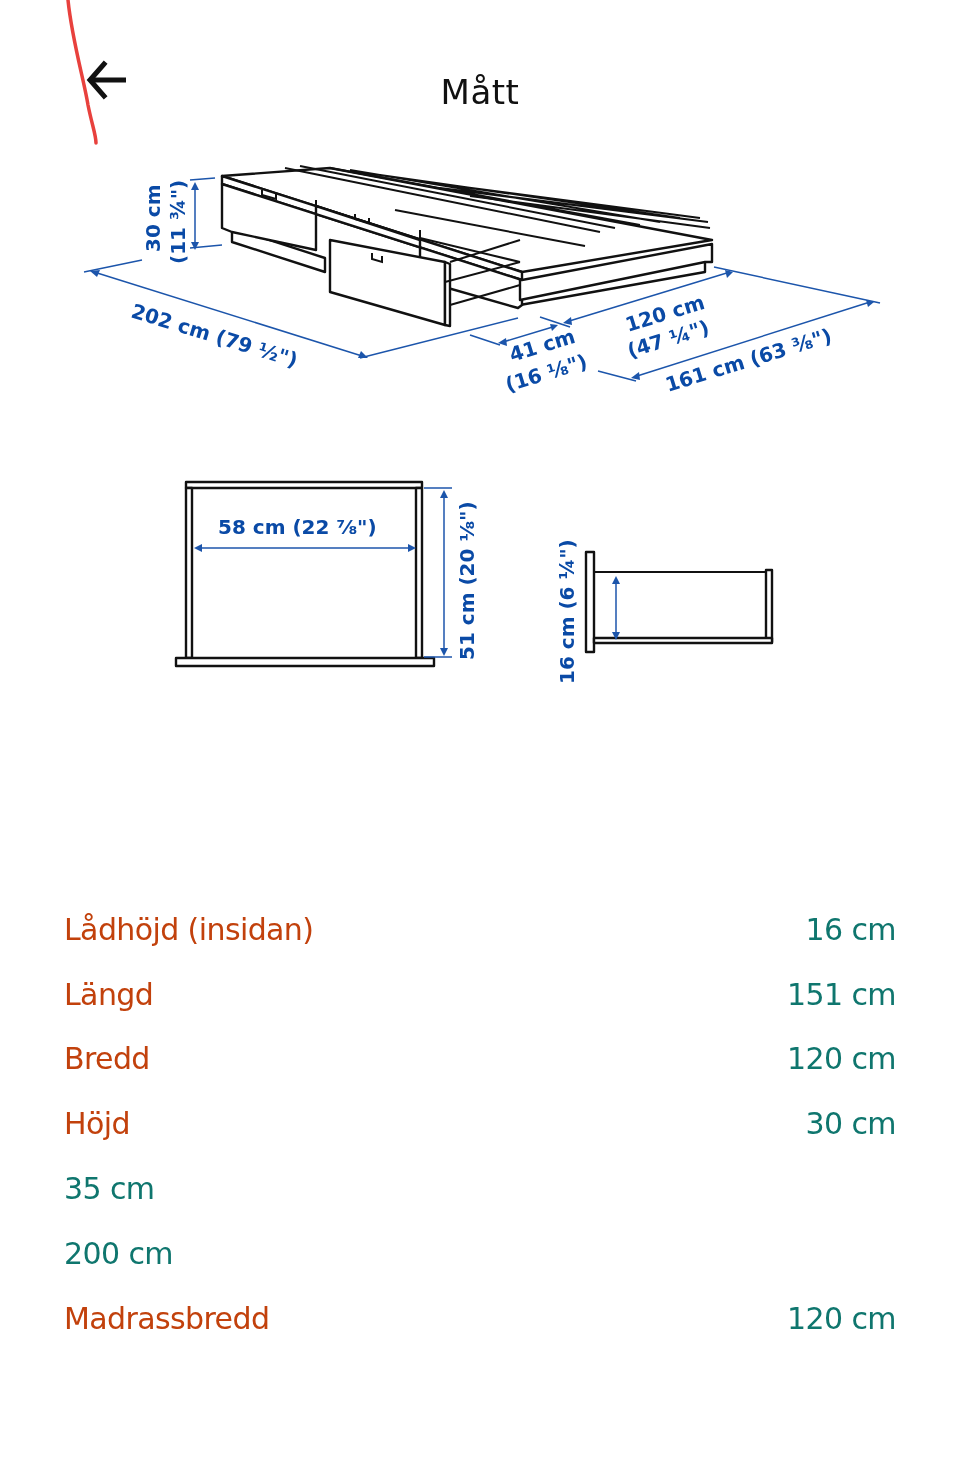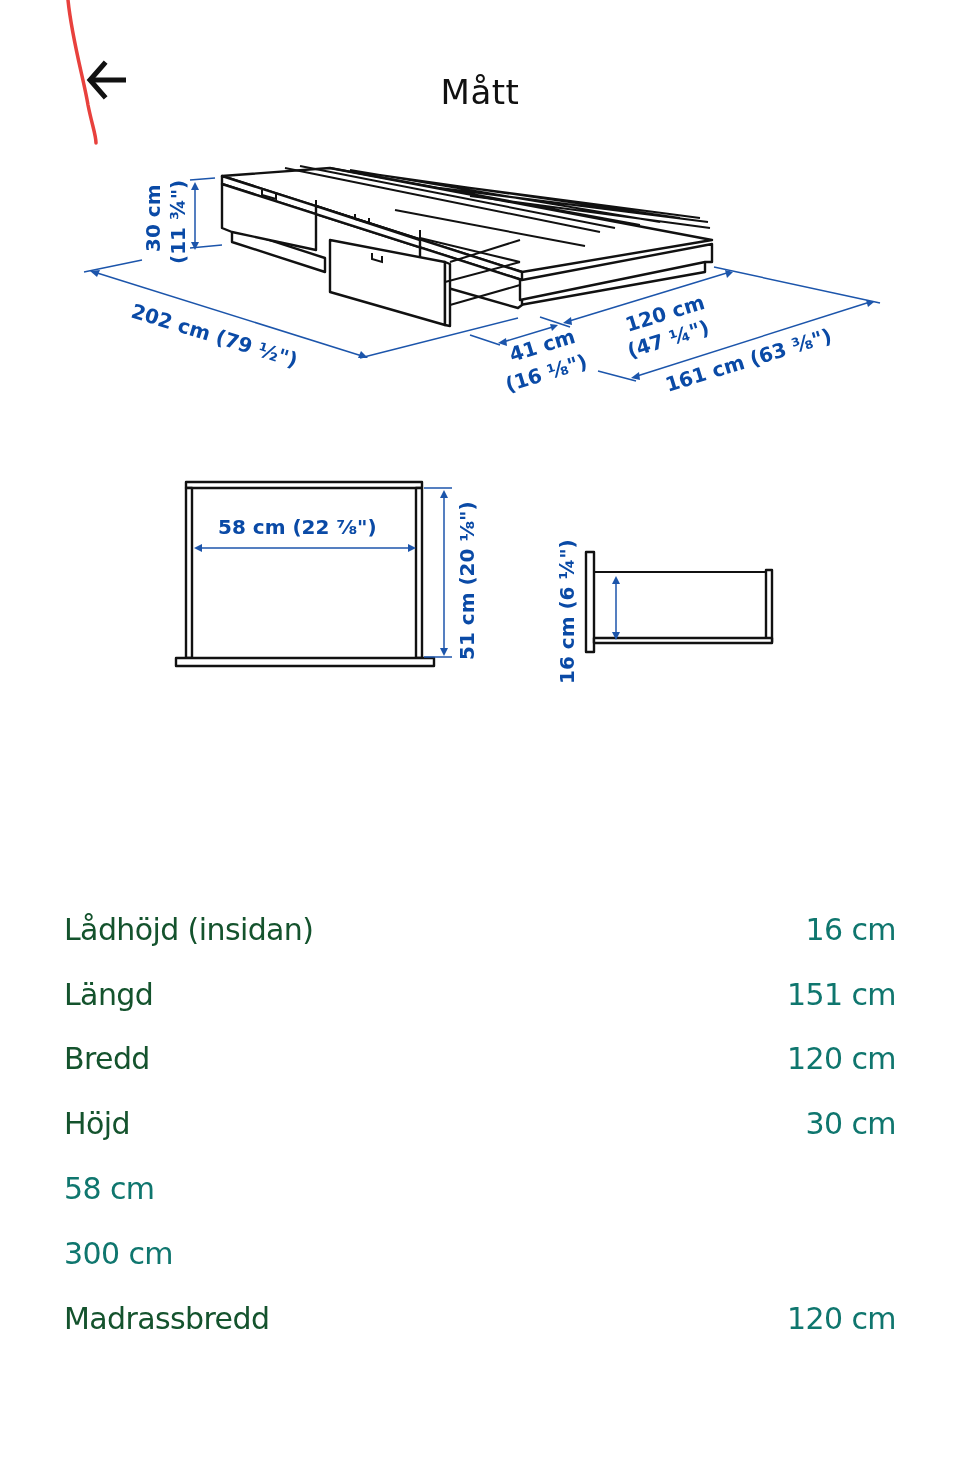--- a/index.html
+++ b/index.html
@@ -14,21 +14,21 @@
 
   .diagram { position: absolute; left: 0; top: 150px; width: 960px; height: 560px; }
   .diagram svg { position: absolute; left: 0; top: 0; }
   .dim-label { fill: #0a4aa6; font-family: "DejaVu Sans", sans-serif; font-weight: bold; font-size: 20px; }
   .dim-line { stroke: #1c55ab; stroke-width: 1.5; fill: none; }
   .obj { stroke: #111; stroke-width: 2.4; fill: #fff; stroke-linejoin: round; }
   .obj-thin { stroke: #111; stroke-width: 2; fill: none; }
 
   .spec-list { position: absolute; left: 64px; top: 897px; width: 832px; }
   .spec-row { height: 64.8px; display: flex; align-items: center; justify-content: space-between; }
-  .spec-label { font-size: 30px; color: #14532d; font-family: "DejaVu Sans", sans-serif; letter-spacing: -0.6px; }
+  .spec-label { font-size: 30px; color: #c2410c; font-family: "DejaVu Sans", sans-serif; letter-spacing: -0.6px; }
   .spec-value { font-size: 30px; color: #0f766e; font-family: "DejaVu Sans", sans-serif; letter-spacing: -0.6px; }
 </style>
 </head>
 <body>
 
 <div class="header">
   <div class="back-button">
     <svg width="48" height="48" viewBox="0 0 48 48">
       <path d="M22 8 L8 24 L22 40" stroke="#111" stroke-width="5" fill="none" stroke-linecap="square"></path>
       <path d="M9 24 L44 24" stroke="#111" stroke-width="5"></path>
@@ -160,22 +160,22 @@
   </div>
   <div class="spec-row">
     <span class="spec-label">Bredd</span>
     <span class="spec-value">120 cm</span>
   </div>
   <div class="spec-row">
     <span class="spec-label">Höjd</span>
     <span class="spec-value">30 cm</span>
   </div>
   <div class="spec-row">
-    <span class="spec-value">58 cm</span>
+    <span class="spec-value">35 cm</span>
   </div>
   <div class="spec-row">
-    <span class="spec-value">300 cm</span>
+    <span class="spec-value">200 cm</span>
   </div>
   <div class="spec-row">
     <span class="spec-label">Madrassbredd</span>
     <span class="spec-value">120 cm</span>
   </div>
 </div>
 
 </body></html>

